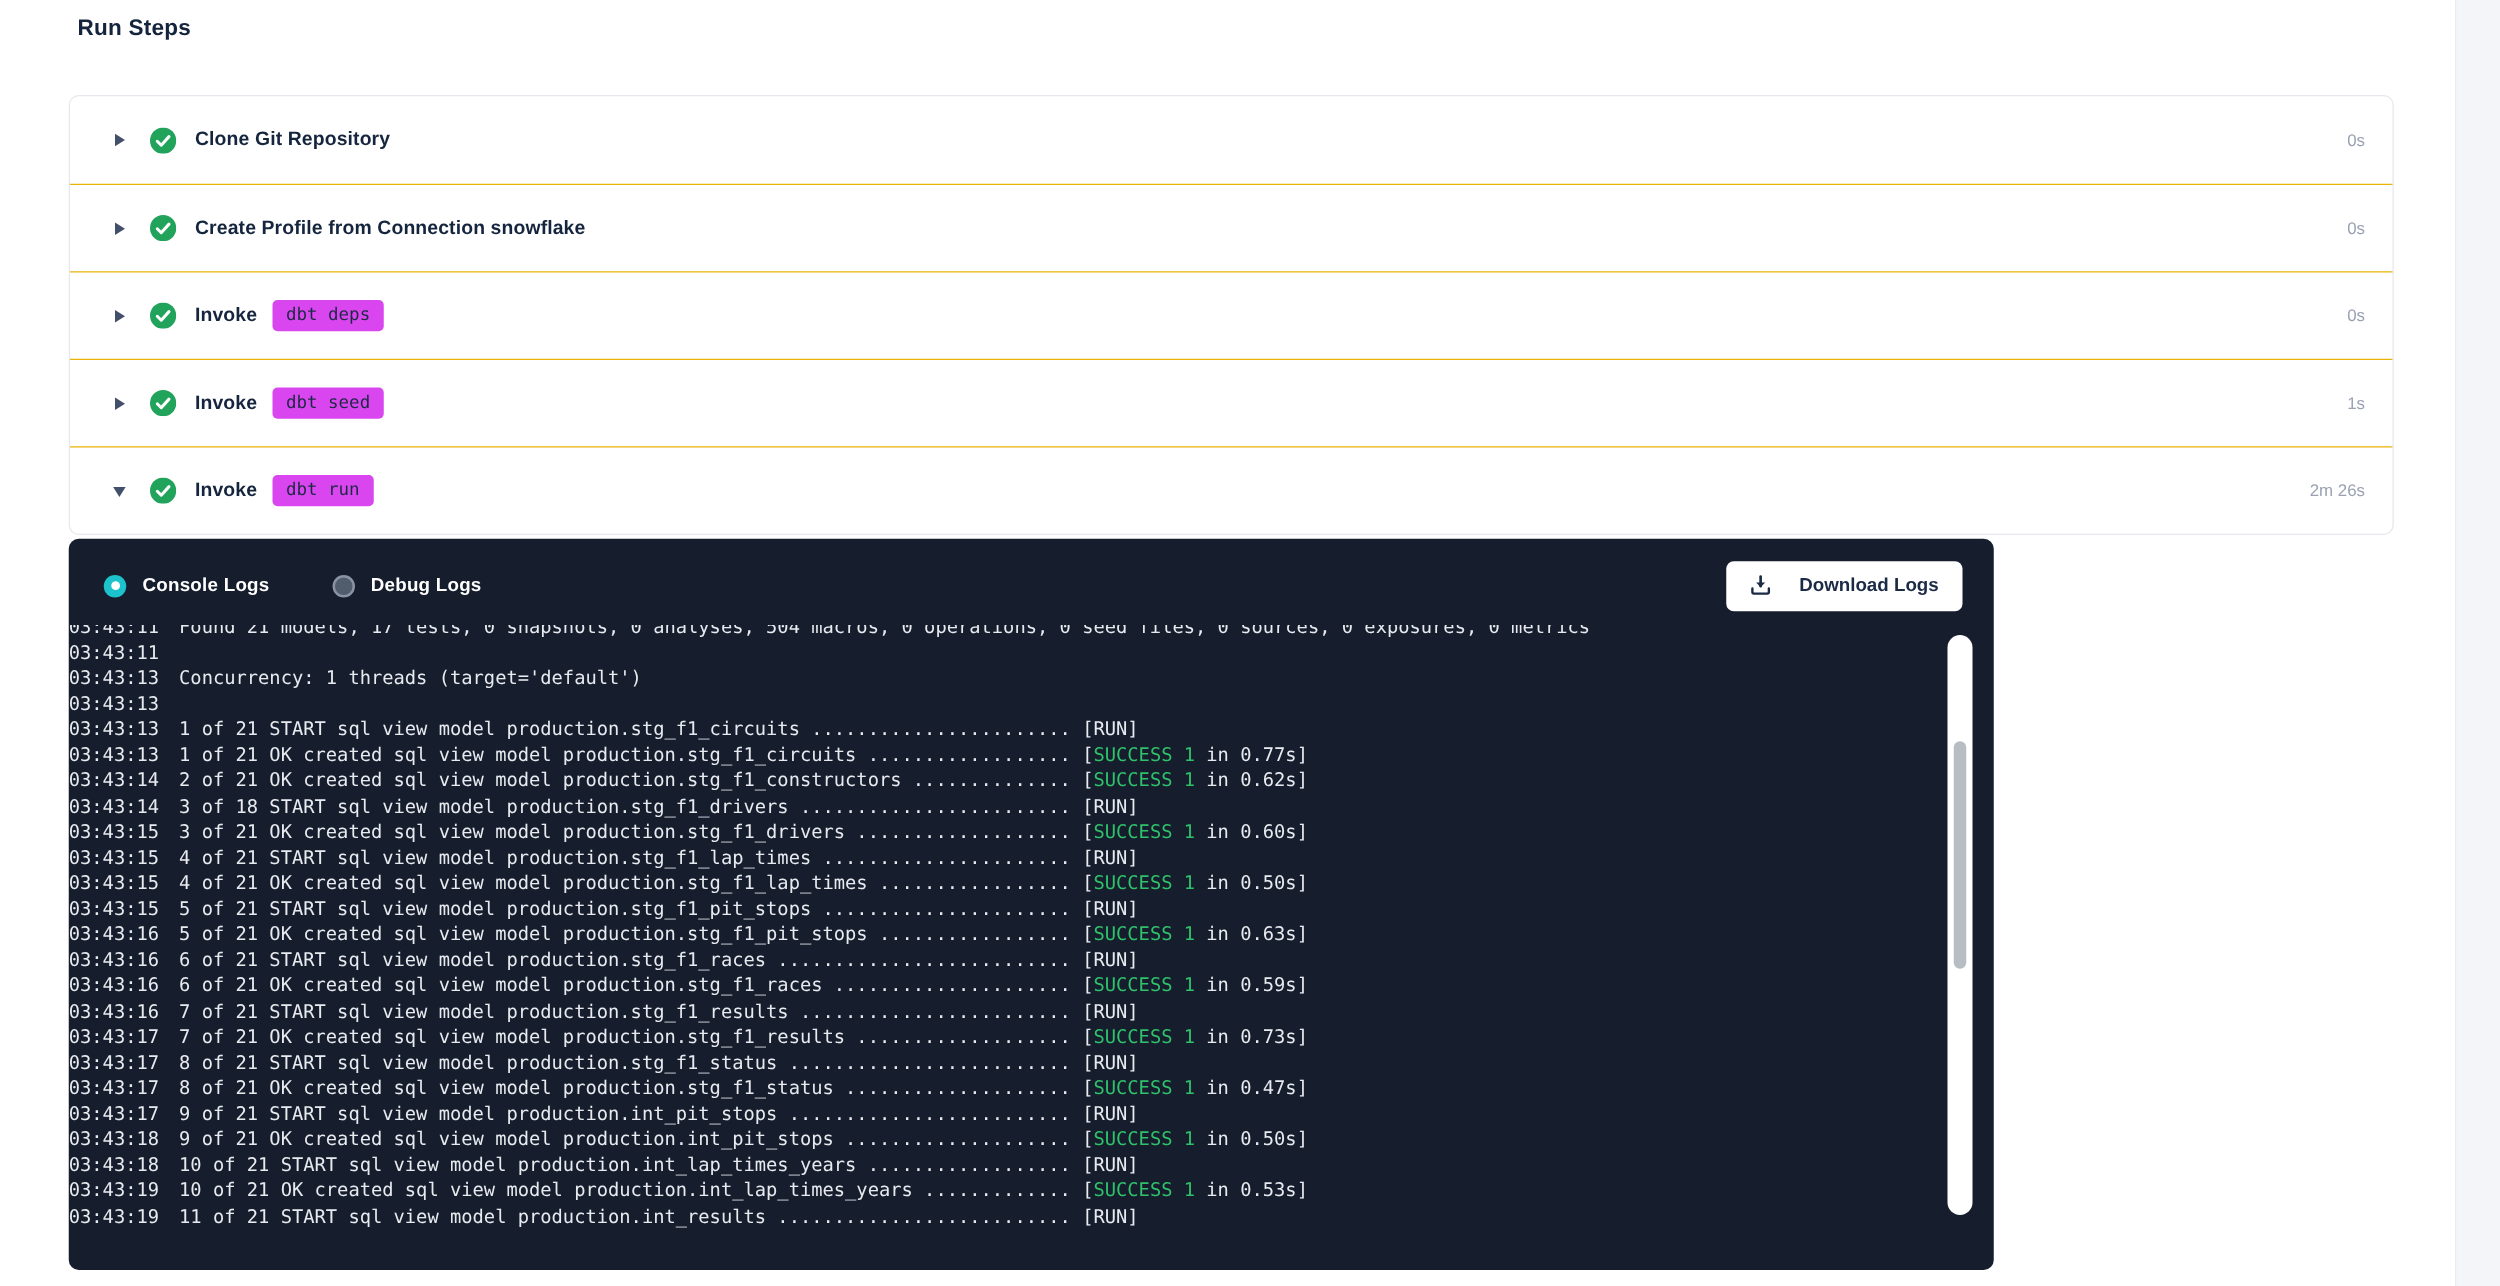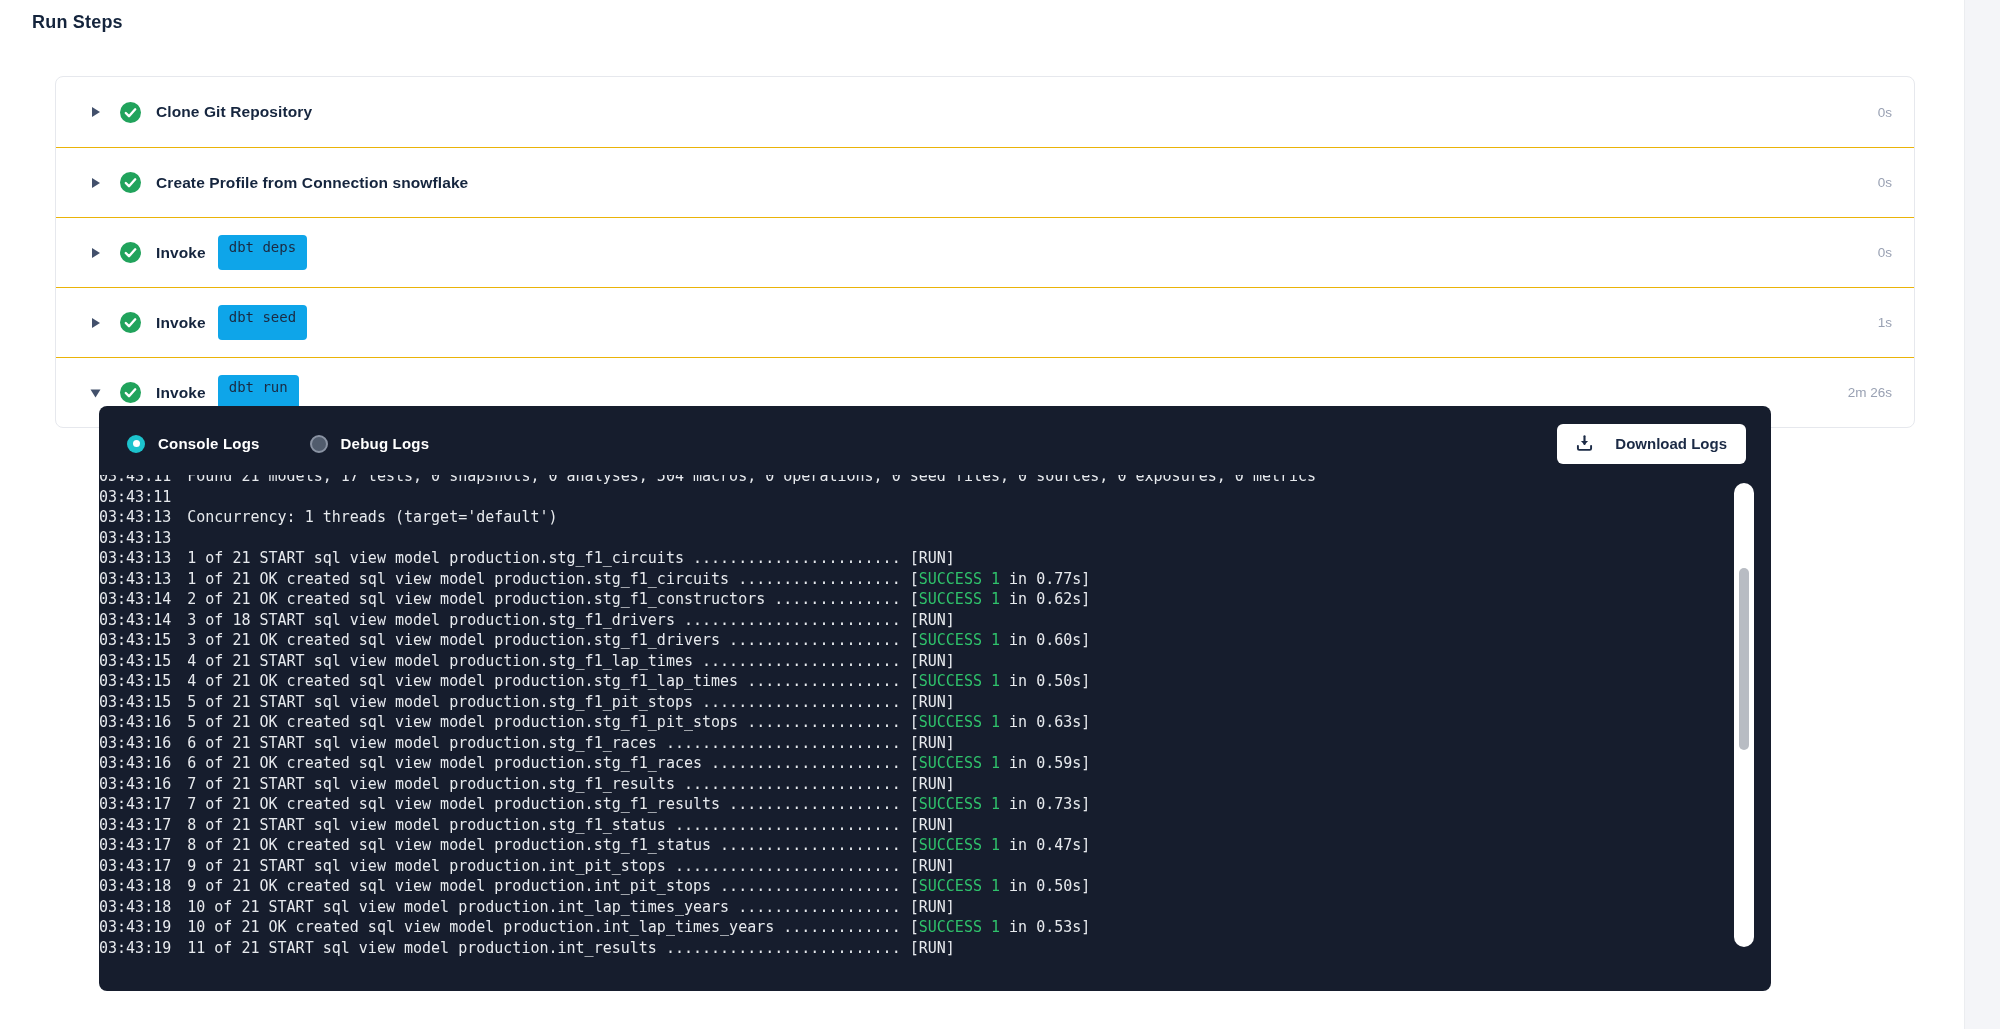--- a/index.html
+++ b/index.html
@@ -3,21 +3,21 @@
 <meta charset="utf-8">
 <style>
   html,body{margin:0;padding:0;}
   body{
     width:2000px;height:1029px;position:relative;overflow:hidden;
     background:#ffffff;
     font-family:"Liberation Sans", sans-serif;
     -webkit-font-smoothing:antialiased;
   }
   .page-title{
-    position:absolute;left:32px;top:12px;
+    position:absolute;left:62px;top:12px;
     font-size:18px;font-weight:700;color:#14243c;letter-spacing:.2px;
   }
   
   .steps-card{
     position:absolute;left:55px;top:76px;width:1860px;
     border:1px solid #e6e8ed;border-radius:8px;background:#fff;box-sizing:border-box;
   }
   .step-row{
     height:70px;display:flex;align-items:center;
     padding:0 22px 0 33px;box-sizing:border-box;cursor:pointer;
@@ -26,28 +26,28 @@
   .caret{width:12px;height:12px;display:inline-flex;align-items:center;justify-content:center;flex:none;}
   .caret svg{display:block;}
   .step-row.expanded .caret svg{transform:rotate(90deg);}
   .check{margin-left:19px;width:21px;height:21px;flex:none;display:inline-flex;}
   .step-label{
     margin-left:15px;font-size:15.5px;font-weight:700;color:#15253e;letter-spacing:.1px;
   }
   .step-badge{
     margin-left:12px;
     font-family:"DejaVu Sans Mono","Liberation Mono",monospace;
-    font-size:14px;color:#1b2a42;background:#0ea5e9;
-    border-radius:4px;padding:4px 11px 15px;
+    font-size:14px;color:#1b2a42;background:#d946ef;
+    border-radius:4px;padding:4px 11px 5px;
   }
   .step-duration{margin-left:auto;font-size:13.5px;color:#99a1b3;}
   
   .log-panel{
-    position:absolute;left:55px;top:406px;width:1672px;height:585px;
-    background:#161d2d;border-radius:8px;box-sizing:border-box;margin-left:44px;
+    position:absolute;left:55px;top:431px;width:1540px;height:585px;
+    background:#161d2d;border-radius:8px;box-sizing:border-box;
   }
   .log-header{
     height:69px;display:flex;align-items:center;
     padding:6px 25px 0 28px;box-sizing:border-box;
   }
   .radio-item{display:flex;align-items:center;cursor:pointer;}
   .radio-item + .radio-item{margin-left:50px;}
   .radio{width:18px;height:18px;border-radius:50%;box-sizing:border-box;position:relative;flex:none;}
   .radio.checked{background:#1cc3cd;}
   .radio.checked::after{

